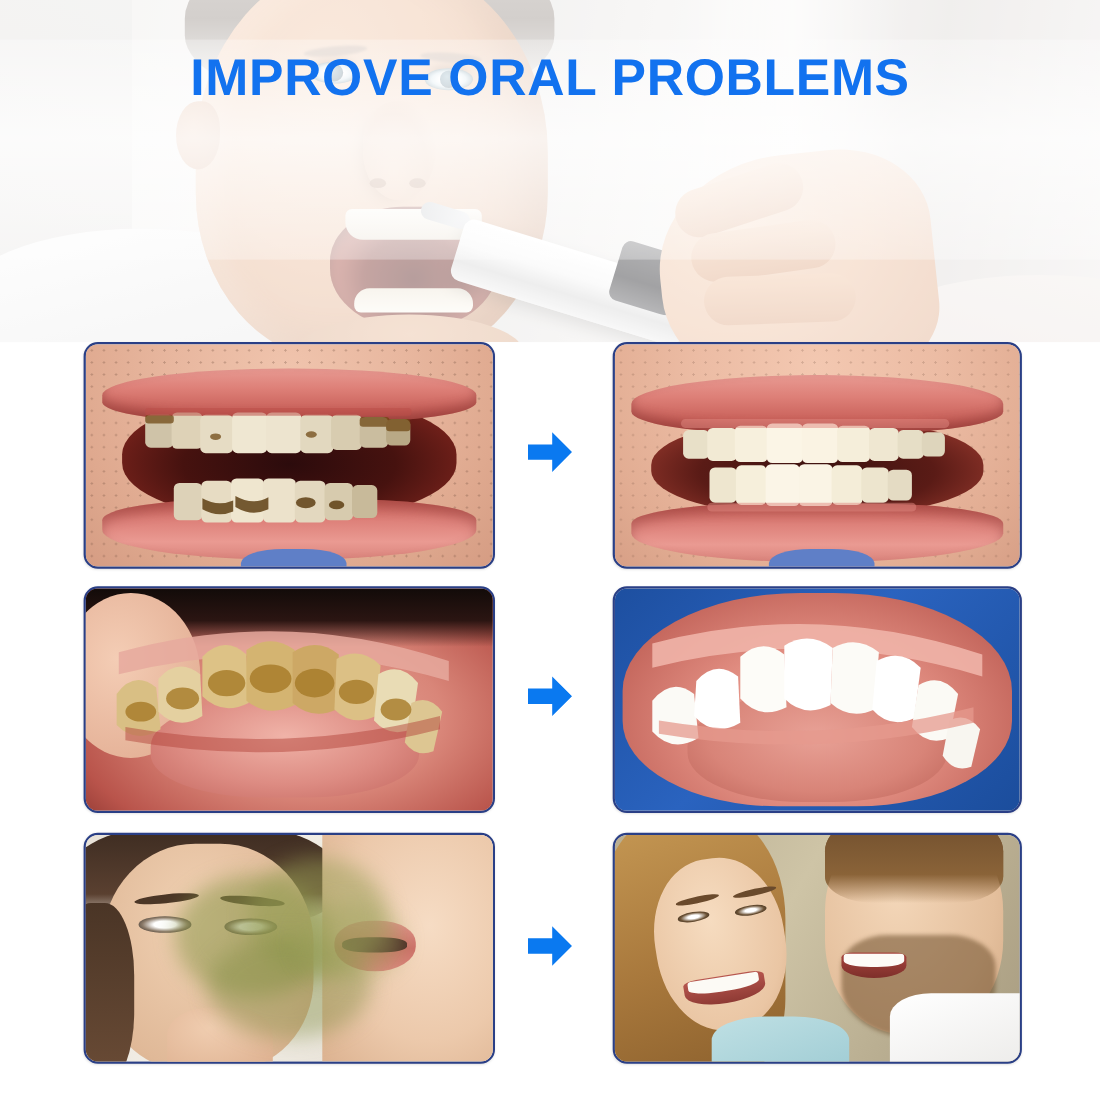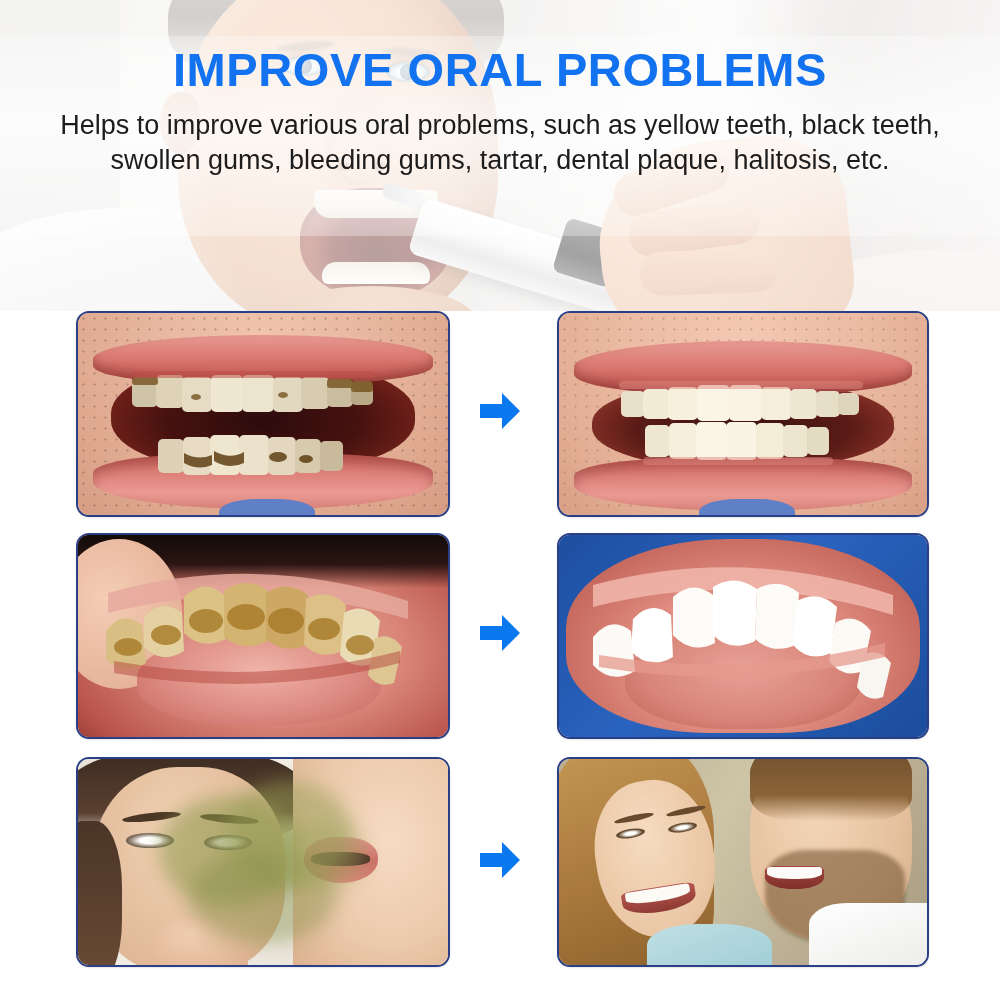--- a/index.html
+++ b/index.html
@@ -213,21 +213,20 @@
       <div class="device-grip"></div>
       <div class="hand"></div>
       <div class="finger f1"></div>
       <div class="finger f2"></div>
       <div class="finger f3"></div>
       <div class="hero-wash"></div>
       <div class="hero-wash2"></div>
     </div>
     <div class="hero-text">
       <div class="title">IMPROVE ORAL PROBLEMS</div>
-      <div class="subtitle">Helps to improve various oral problems, such as yellow teeth, black teeth, swollen gums, bleeding gums, tartar, dental plaque, halitosis, etc.</div>
     </div>
   </div>
 
   <div class="panel" style="left:76px;top:311px;width:370px;height:202px;">
     <div class="ph">
       <div class="r1b-skin"></div>
       <div class="r1b-stubble"></div>
       <div class="r1b-mouth"></div>
       <div class="lip-up"></div>
       <div class="lip-lo"></div>

